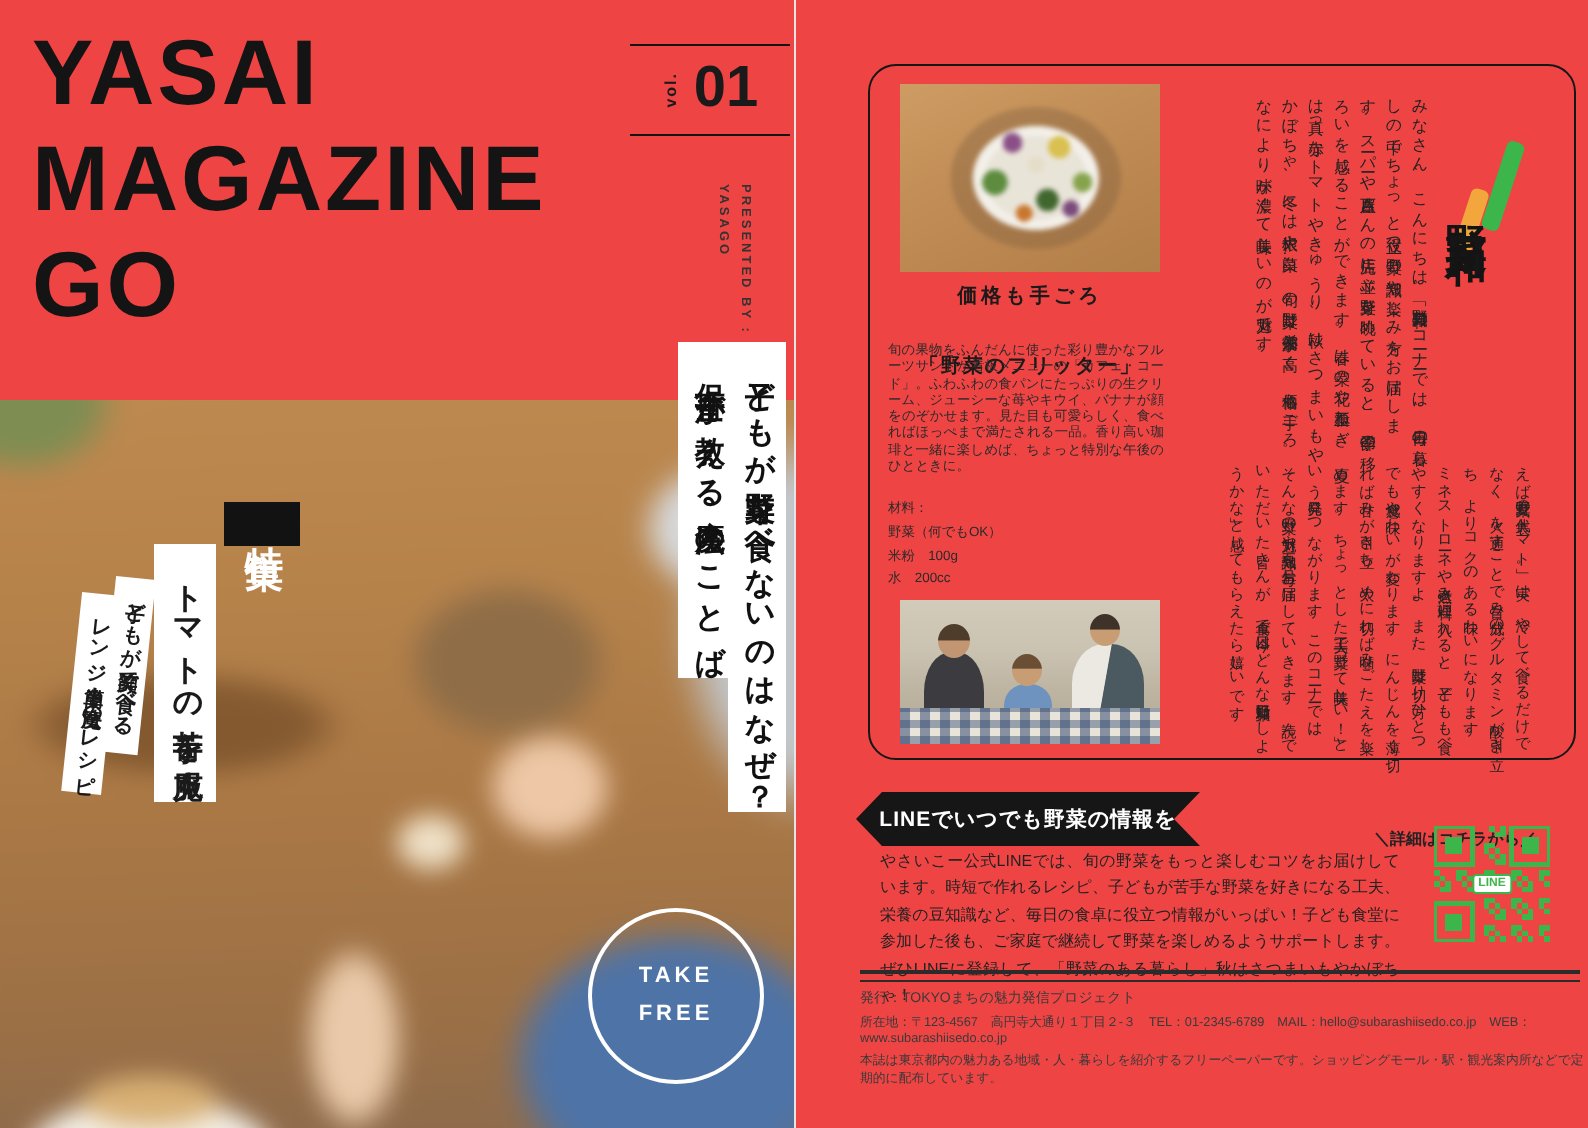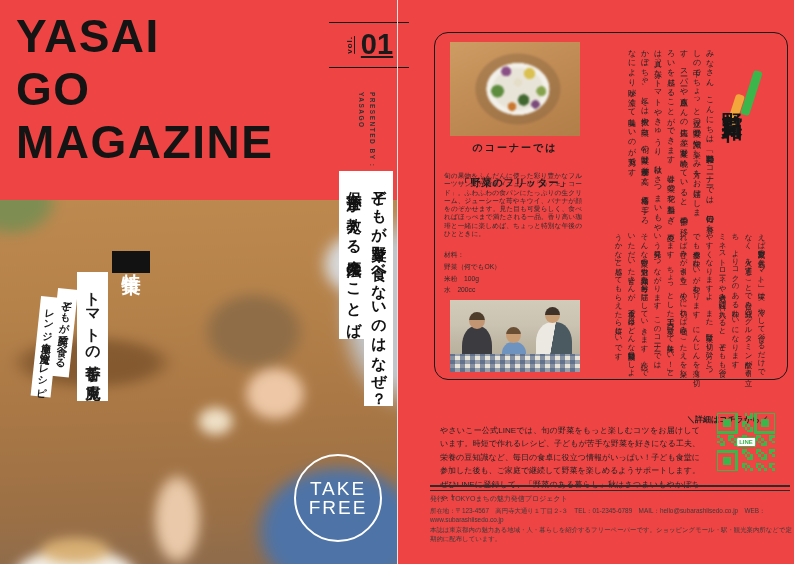--- a/index.html
+++ b/index.html
@@ -3,21 +3,21 @@
 <meta charset="utf-8">
 <style>
   html,body{margin:0;padding:0;background:#fff;}
   .page{position:relative;width:794px;height:564px;background:#ef4444;overflow:hidden;
         font-family:"Liberation Sans","DejaVu Sans",sans-serif;color:#1a1a1a;}
   .v{writing-mode:vertical-rl;text-orientation:mixed;}
 
   
   .mag-title{position:absolute;left:16px;top:10px;font-size:46px;line-height:53px;
              font-weight:bold;letter-spacing:1.5px;color:#141414;}
-  .vol-box{position:absolute;left:329px;top:22px;width:80px;text-decoration:underline;}
+  .vol-box{position:absolute;left:315px;top:22px;width:80px;}
   .vol-top{display:flex;align-items:center;justify-content:center;gap:7px;
            border-top:1.5px solid #141414;border-bottom:1.5px solid #141414;padding:5px 0 6px;}
   .vol-label{writing-mode:vertical-rl;transform:rotate(180deg);font-size:8px;
              letter-spacing:1px;font-weight:bold;}
   .vol-number{font-size:29px;font-weight:bold;}
   .issue{text-align:center;font-size:12px;letter-spacing:7px;padding:6px 0 0 7px;}
   .presented{position:absolute;left:356px;top:92px;writing-mode:vertical-rl;font-size:6.5px;
              letter-spacing:1.5px;font-weight:bold;white-space:pre-line;line-height:11px;color:#333;}
 
   .cover-photo{position:absolute;left:0;top:200px;width:397px;height:364px;overflow:hidden;}
@@ -45,21 +45,21 @@
       writing-mode:vertical-rl;font-size:19px;font-weight:bold;letter-spacing:4px;padding:7px 6px;}
   .feature-title{position:absolute;left:77px;top:272px;background:#fff;writing-mode:vertical-rl;
       font-size:15px;font-weight:bold;letter-spacing:1px;padding:9px 6px;}
   .feature-sub{position:absolute;background:#fff;writing-mode:vertical-rl;font-size:10px;
       font-weight:bold;padding:5px 3px;transform:rotate(6deg);transform-origin:top center;}
   .fs1{left:58px;top:289px;}
   .fs2{left:41px;top:297px;}
 
   .take-free{position:absolute;left:294px;top:454px;width:84px;height:84px;border:2.5px solid #fff;
       border-radius:50%;display:flex;align-items:center;justify-content:center;text-align:center;
-      color:#fff;font-weight:normal;font-size:19px;letter-spacing:2px;line-height:19px;white-space:pre-line;}
+      color:#fff;font-weight:bold;font-size:11px;letter-spacing:2px;line-height:19px;white-space:pre-line;}
 
   .page-edge{position:absolute;left:397px;top:0;width:1px;height:564px;background:#e4e4e4;}
 
   
   .article-box{position:absolute;left:434px;top:32px;width:352px;height:346px;
       border:1.5px solid #161616;border-radius:14px;}
 
   .bowl-photo{position:absolute;left:450px;top:42px;width:130px;height:94px;overflow:hidden;}
   .bowl-photo .paint{position:absolute;inset:-8px;filter:blur(1.2px);
     background:
@@ -132,22 +132,22 @@
   .f2{font-size:6.4px;margin-bottom:3px;}
   .f3{font-size:6.4px;}
 </style>
 </head>
 <body>
 
 <div class="page">
 
   <div class="mag-title">
     <div>YASAI</div>
+    <div>MAGAZINE</div>
     <div>GO</div>
-    <div>MAGAZINE</div>
   </div>
 
   <div class="vol-box">
     <div class="vol-top">
       <span class="vol-label">vol.</span>
       <span class="vol-number">01</span>
     </div>
   </div>
 
   <div class="presented">PRESENTED BY :
@@ -170,21 +170,21 @@
 
   <div class="page-edge"></div>
 
   <div class="article-box"></div>
 
   <div class="bowl-photo">
     <div class="paint"></div>
   </div>
 
   <div class="recipe-heading">
-    <div class="recipe-h1">のコーナーでは</div>
+    <div class="recipe-h1">価格も手ごろ</div>
     <div class="recipe-h2">「野菜のフリッター」</div>
   </div>
   <div class="recipe-desc">旬の果物をふんだんに使った彩り豊かなフルーツサンドが看板メニューの「カフェ・コード」。ふわふわの食パンにたっぷりの生クリーム、ジューシーな苺やキウイ、バナナが顔をのぞかせます。見た目も可愛らしく、食べればほっぺまで満たされる一品。香り高い珈琲と一緒に楽しめば、ちょっと特別な午後のひとときに。</div>
   <div class="materials">
     <div>材料：</div>
     <div>野菜（何でもOK）</div>
     <div>米粉　100g</div>
     <div>水　200cc</div>
   </div>
 
@@ -201,20 +201,21 @@
 
   <div class="slash slash-orange"></div>
   <div class="slash slash-green"></div>
   <div class="article-title">
     <span>野</span><span>菜</span><span class="outline-char">日</span><span>和</span>
   </div>
 
   <div class="intro-v">みなさん、こんにちは。「野菜日和」のコーナーでは、毎日の暮らしの中でちょっと役立つ野菜の知識や楽しみ方をお届けします。スーパーや八百屋さんの店先に並ぶ野菜を眺めていると、季節の移ろいを感じることができます。春は菜の花や新玉ねぎ、夏は真っ赤なトマトやきゅうり、秋はさつまいもやかぼちゃ、冬には大根や白菜…。旬の野菜は栄養価が高く、価格も手ごろ。なにより味が濃くて美味しいのが魅力です。</div>
   <div class="body-v">えば夏野菜の代表「トマト」。実は、冷やして食べるだけでなく、火を通すことで旨み成分のグルタミン酸が引き立ち、よりコクのある味わいになります。ミネストローネや煮込み料理に入れると、子どもも食べやすくなりますよ。また、野菜は切り方ひとつでも食感や味わいが変わります。にんじんを薄く切れば甘みが引き立ち、太めに切れば噛みごたえを楽しめます。ちょっとした工夫で「野菜って美味しい！」という発見につながります。このコーナーでは、そんな野菜の魅力や豆知識を毎号お届けしていきます。読んでいただいた皆さんが、食卓で「今日はどんな野菜日和にしようかな」と感じてもらえたら嬉しいです。</div>
 
+  <div class="line-banner">LINEでいつでも野菜の情報を</div>
   <div class="qr-caption">＼詳細はコチラから／</div>
   <div class="qr">
     <svg id="qr-grid" viewBox="0 0 21 21">
         <rect x="0" y="0" width="7" height="7" fill="none" stroke="#3CB54A" stroke-width="1"></rect>
         <rect x="2" y="2" width="3" height="3" fill="#3CB54A"></rect>
         <rect x="14" y="0" width="7" height="7" fill="none" stroke="#3CB54A" stroke-width="1"></rect>
         <rect x="16" y="2" width="3" height="3" fill="#3CB54A"></rect>
         <rect x="0" y="14" width="7" height="7" fill="none" stroke="#3CB54A" stroke-width="1"></rect>
         <rect x="2" y="16" width="3" height="3" fill="#3CB54A"></rect>
         <rect x="0" y="8" width="1" height="1" fill="#3CB54A"></rect>

